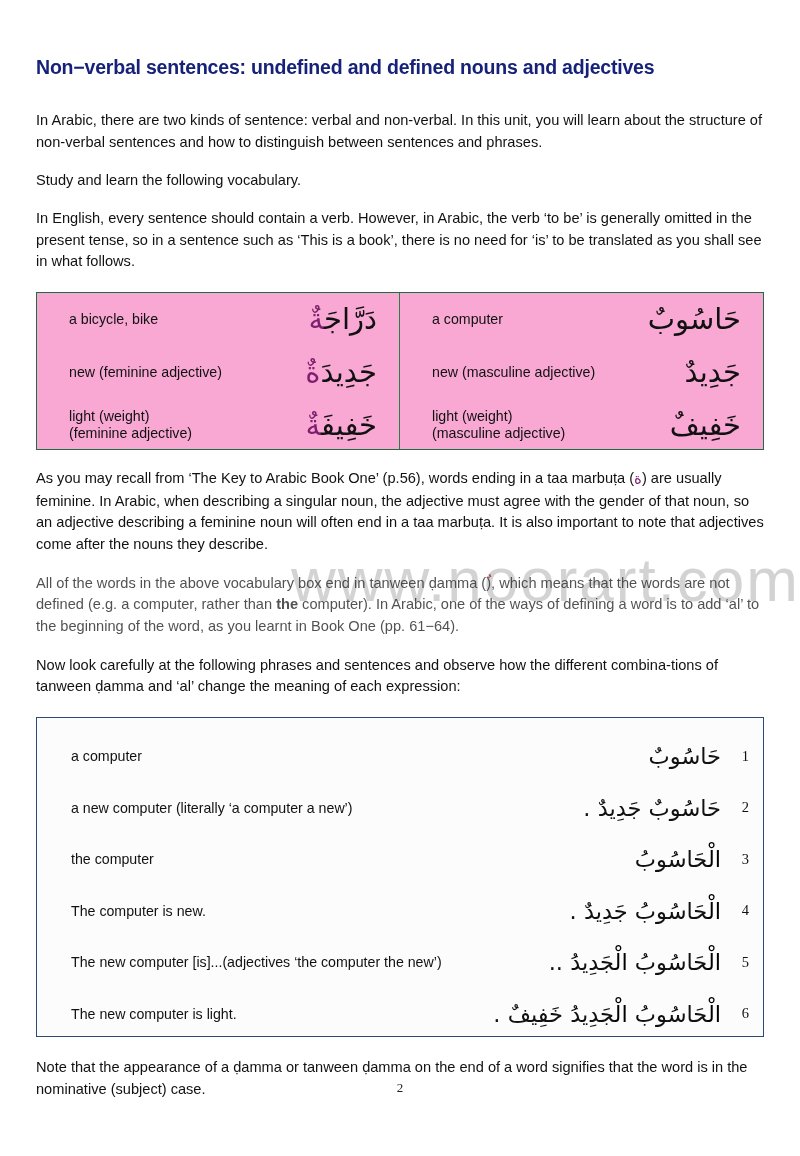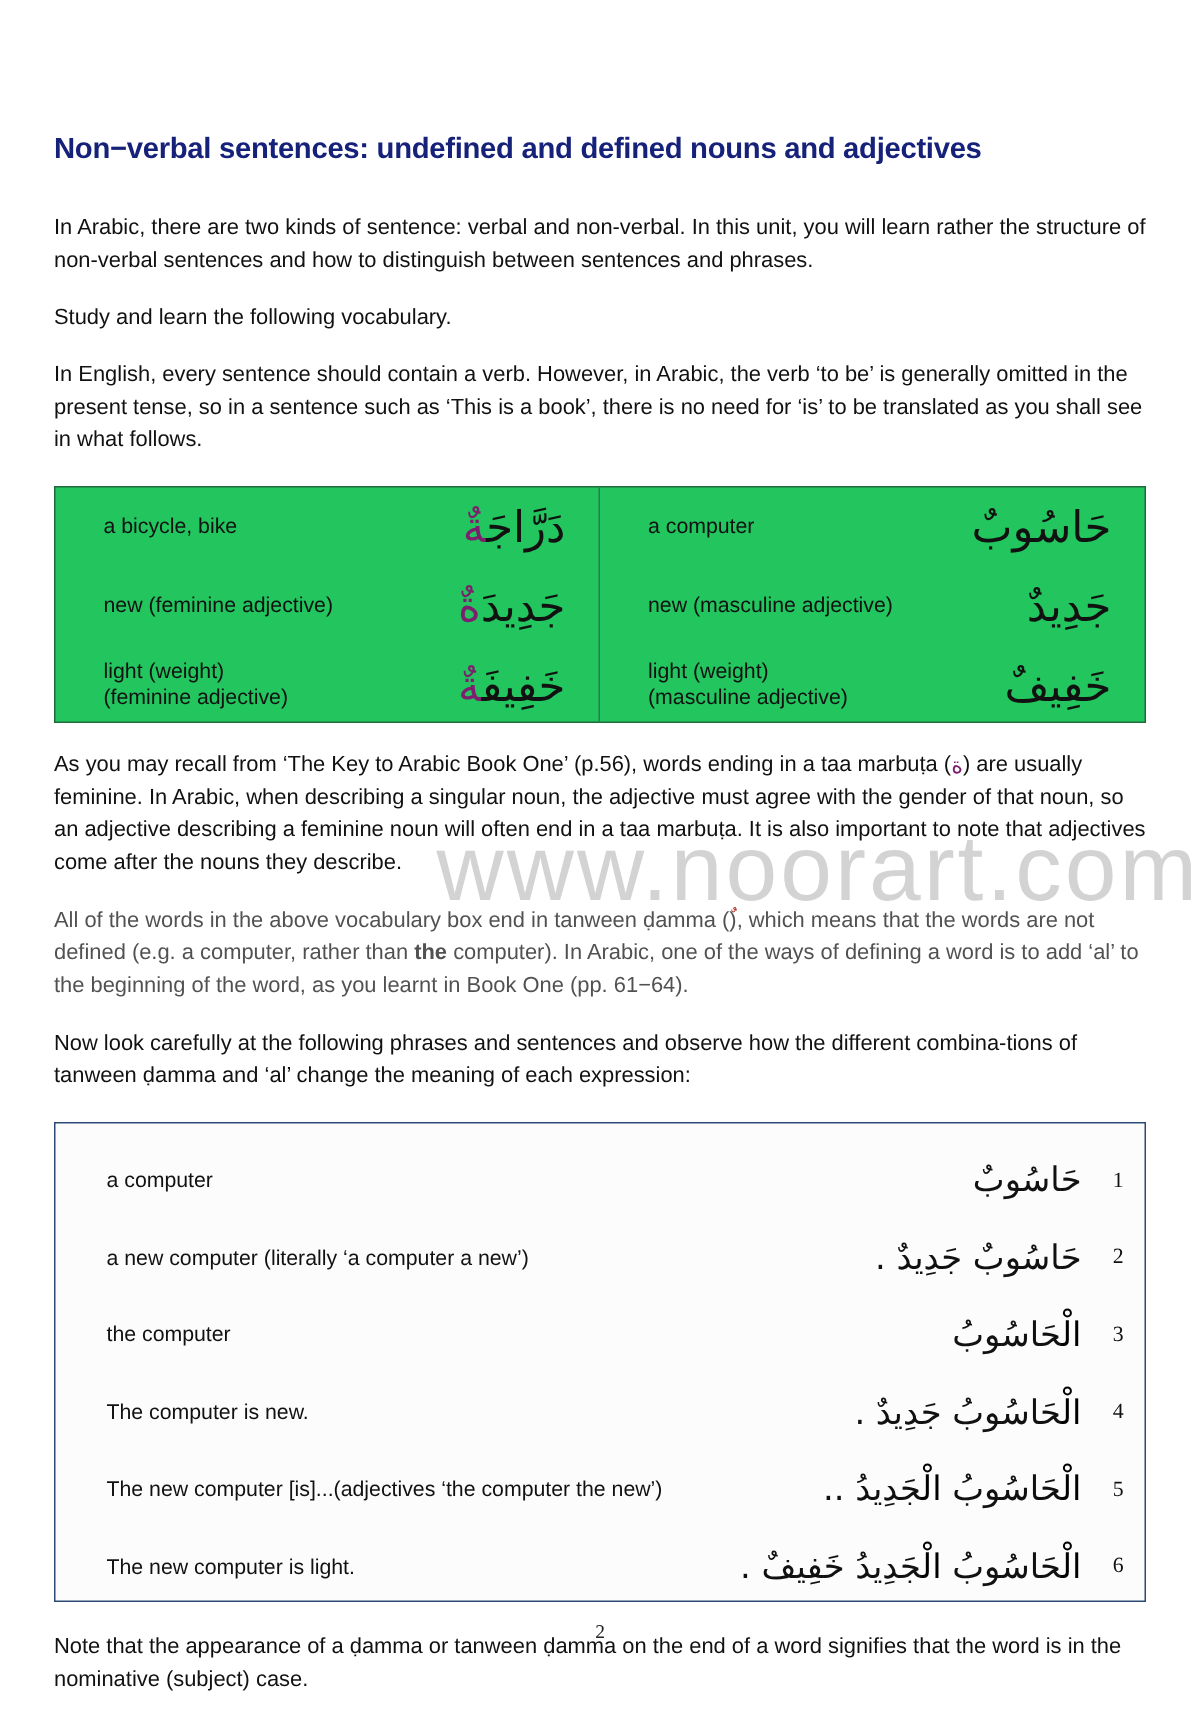--- a/index.html
+++ b/index.html
@@ -28,21 +28,21 @@
     width: 728px;
   }
 
   
   .page-title {
     color: #16227a;
     font-size: 19.5px;
     font-weight: bold;
     letter-spacing: -0.2px;
     margin: 0;
-    padding-top: 88px;
+    padding-top: 56px;
     line-height: 1.2;
     white-space: nowrap;
   }
 
   
   .para {
     font-size: 14.6px;
     line-height: 1.46;
     color: #111111;
     margin: 0;
@@ -70,21 +70,21 @@
   }
   .bold-the { font-weight: bold; }
 
   
   .faded-lines { color: #3a3a3a; opacity: 0.88; }
 
   
   .vocab-box {
     margin-top: 20px;
     border: 1.6px solid #1f6b3b;
-    background: #22c55e;
+    background: #f9a8d4;
     display: flex;
     height: 158px;
   }
   .vocab-col {
     flex: 1 1 50%;
     position: relative;
     padding: 0;
   }
   .vocab-col.left { border-right: 1.1px solid #2d7a4a; }
 
@@ -183,21 +183,21 @@
 <body>
 
 <div class="page">
 
   <div class="watermark">www.noorart.com</div>
 
   <div class="content">
 
     <h1 class="page-title">Non−verbal sentences: undefined and defined nouns and adjectives</h1>
 
-    <p class="para p1">In Arabic, there are two kinds of sentence: verbal and non-verbal. In this unit, you will learn rather the structure of non-verbal sentences and how to distinguish between sentences and phrases.</p>
+    <p class="para p1">In Arabic, there are two kinds of sentence: verbal and non-verbal. In this unit, you will learn about the structure of non-verbal sentences and how to distinguish between sentences and phrases.</p>
 
     <p class="para p3">Study and learn the following vocabulary.</p>
 
     <p class="para p2">In English, every sentence should contain a verb. However, in Arabic, the verb ‘to be’ is generally omitted in the present tense, so in a sentence such as ‘This is a book’, there is no need for ‘is’ to be translated as you shall see in what follows.</p>
 
     <div class="vocab-box">
 
       <div class="vocab-col left">
         <div class="vocab-row">
           <span class="vocab-en">a bicycle, bike</span>

